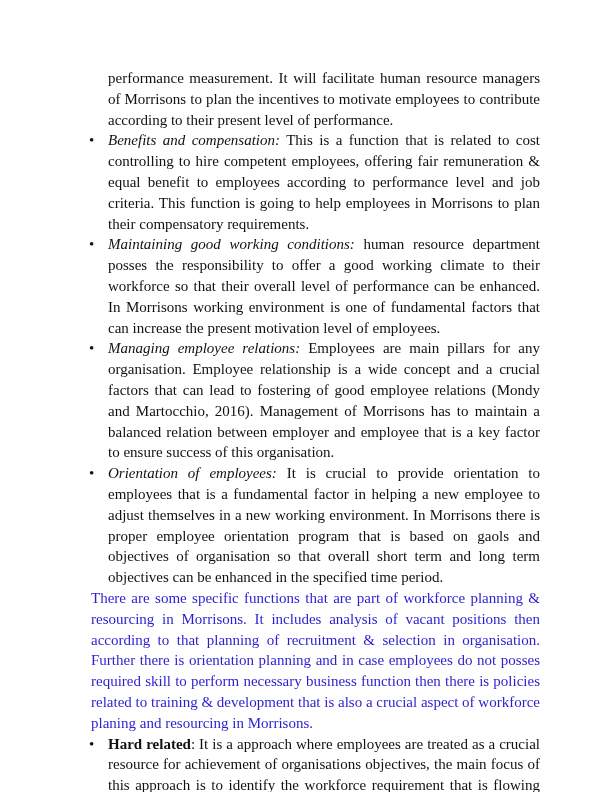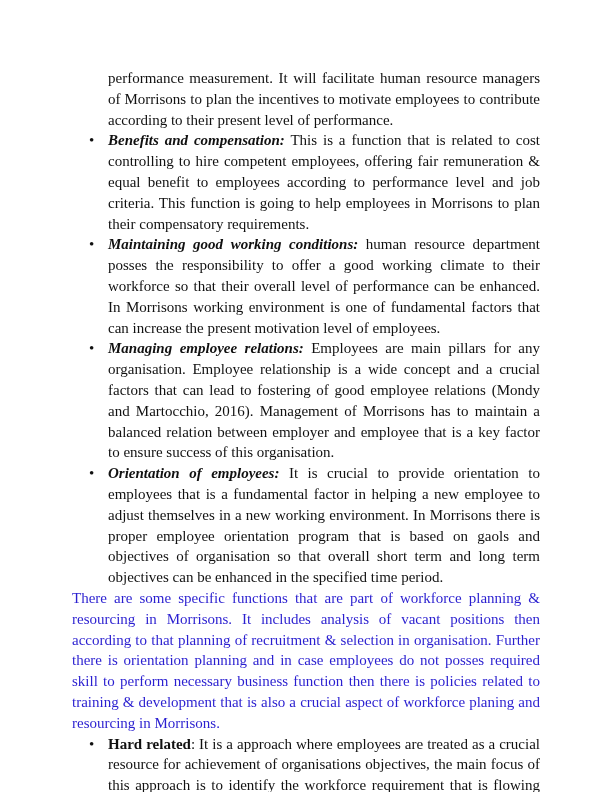--- a/index.html
+++ b/index.html
@@ -7,24 +7,24 @@
     .page {
       position: absolute; left: 0; top: 0; width: 612px; height: 792px; background: #fff;
       font-family: "Liberation Serif", serif; font-size: 15px; color: #111;
     }
     .content { position: absolute; left: 72px; top: 68px; width: 468px; }
     .line { line-height: 20.8px; text-align: justify; }
     .indent-block { margin-left: 36px; }
     ul.bullets { list-style: none; margin: 0; padding: 0; }
     ul.bullets li { position: relative; padding-left: 36px; line-height: 20.8px; text-align: justify; }
     ul.bullets li .bullet { position: absolute; left: 17px; top: 0; }
-    .blue { color: #2a1fd0; }
+    .blue { color: #2a1fd0; margin-left: 19px; }
     .para { line-height: 20.8px; text-align: justify; }
     .first-indent { text-indent: 36px; }
-    b i, .bi { font-weight: bold; font-style: italic; margin-top: 29px; }
+    b i, .bi { font-weight: normal; font-style: italic; margin-top: 29px; }
   </style>
 </head>
 <body>
 
 <div class="page">
   <div class="content">
 
     <div class="line indent-block">performance measurement. It will facilitate human resource managers of Morrisons to plan the incentives to motivate employees to contribute according to their present level of performance.</div>
 
     <ul class="bullets">

